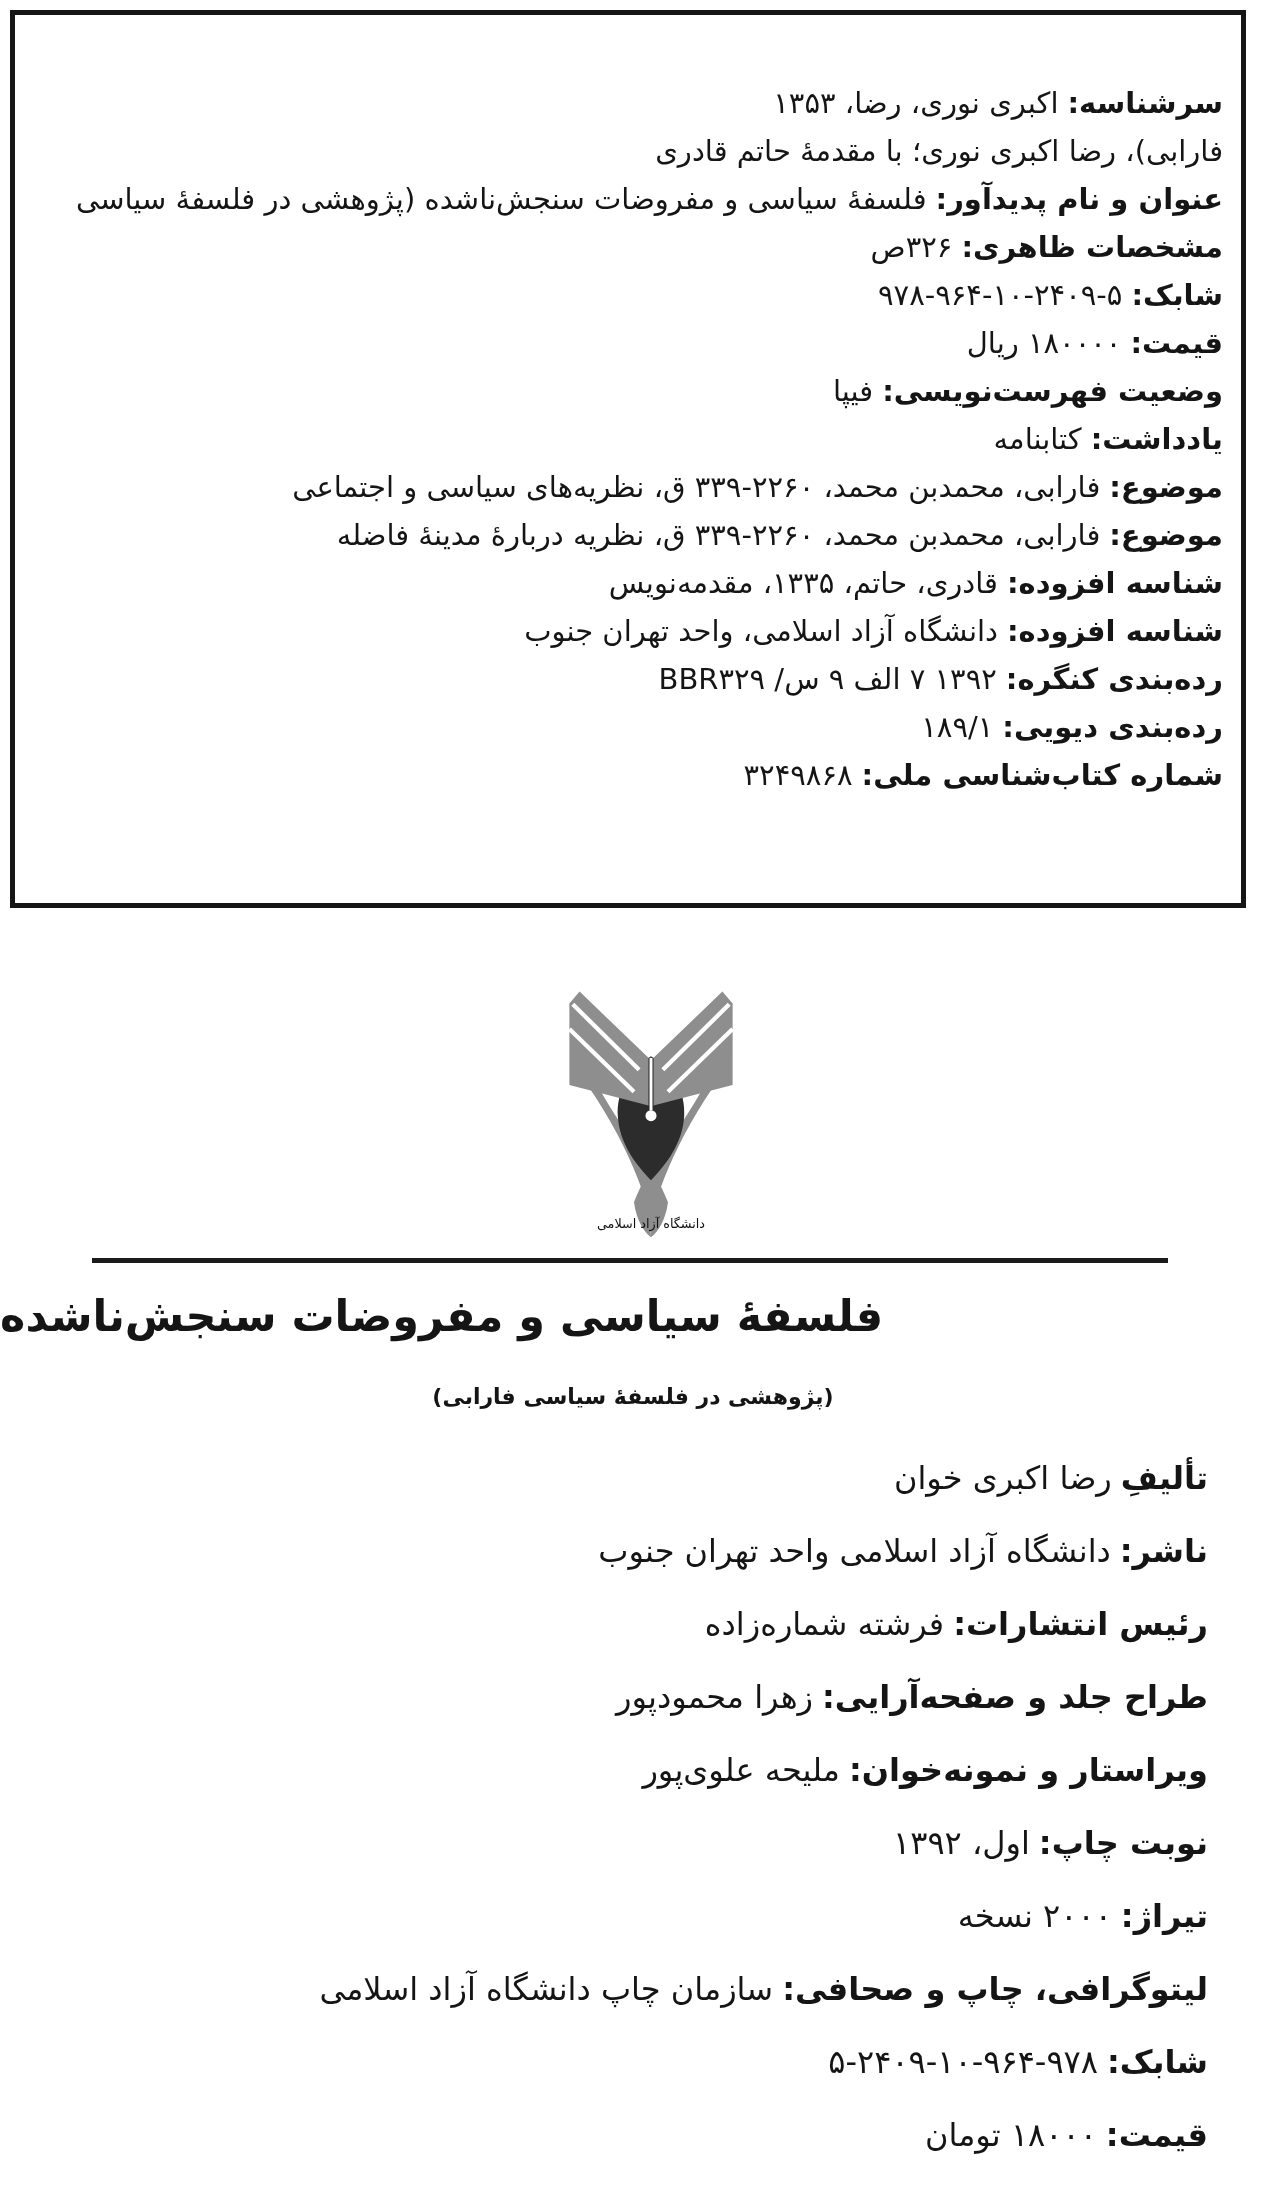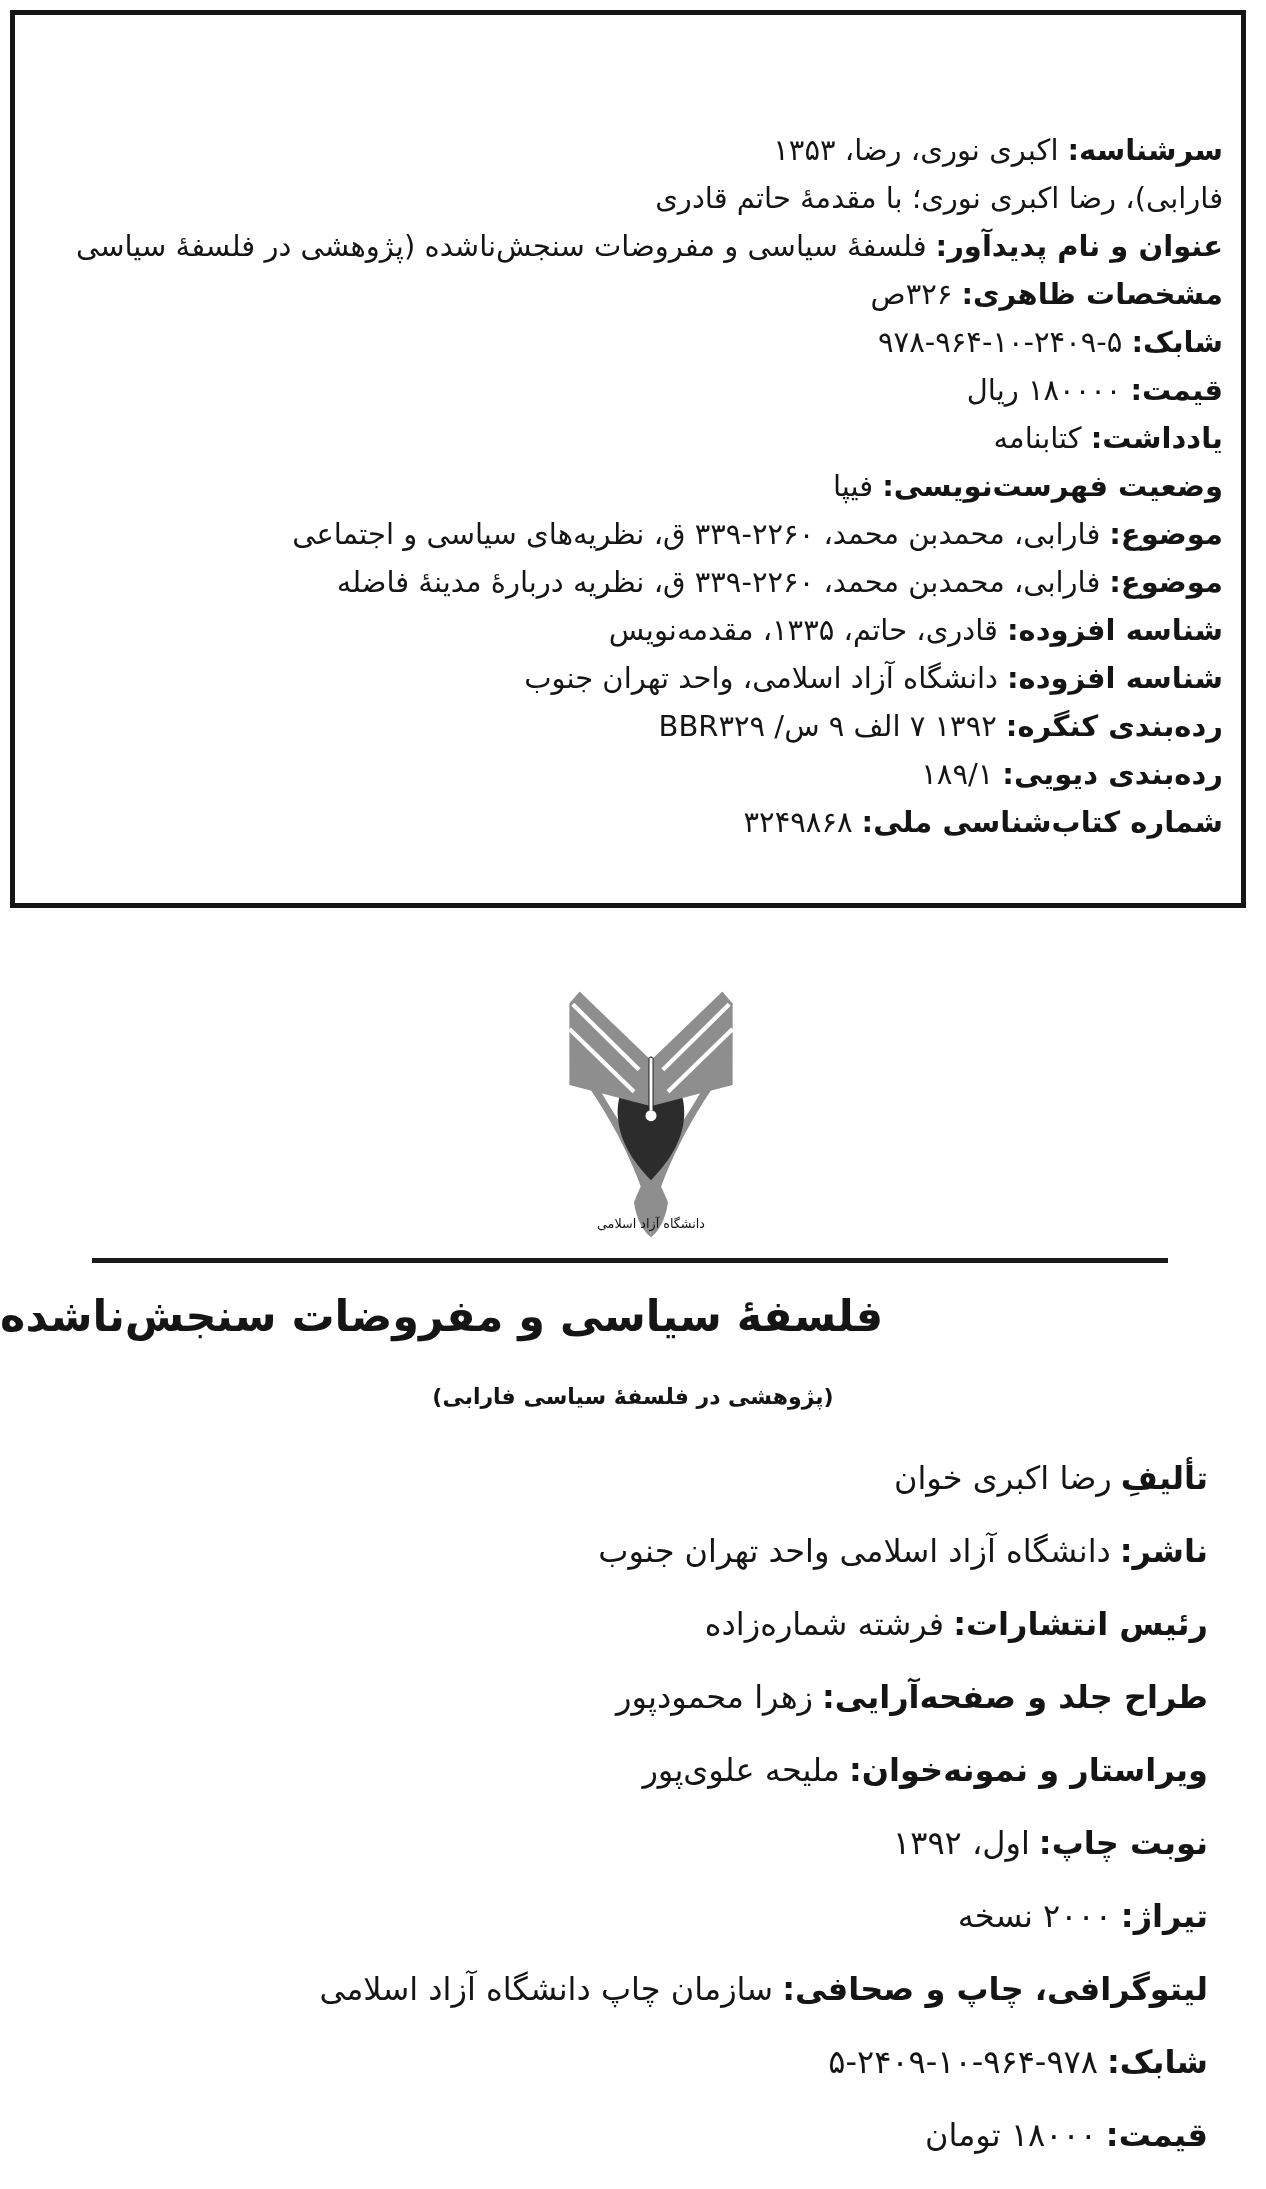--- a/index.html
+++ b/index.html
@@ -10,21 +10,21 @@
     color:#151515;
     position:relative;
     overflow:hidden;
   }
   .page{position:absolute;inset:0;direction:rtl;}
 
   
   .cip-box{
     position:absolute;top:10px;left:10px;width:1236px;height:898px;
     border:5px solid #161616;box-sizing:border-box;
-    padding:111px 18px 0 18px;
+    padding:64px 18px 0 18px;
     direction:rtl;text-align:right;
   }
   .cip-row{
     height:48px;line-height:48px;
     font-size:29px;white-space:nowrap;
   }
   .lbl{font-weight:bold;margin-left:9px;}
   .lbl:empty{display:none;margin-left:0;}
   .val{font-weight:normal;}
 
@@ -68,23 +68,23 @@
 
       <div class="cip-row"><span class="lbl">عنوان و نام پدیدآور:</span><span class="val">فلسفهٔ سیاسی و مفروضات سنجش‌ناشده (پژوهشی در فلسفهٔ سیاسی</span></div>
 
 
       <div class="cip-row"><span class="lbl">مشخصات ظاهری:</span><span class="val">۳۲۶ص</span></div>
 
       <div class="cip-row"><span class="lbl">شابک:</span><span class="val">۵-۲۴۰۹-۱۰-۹۶۴-۹۷۸</span></div>
 
       <div class="cip-row"><span class="lbl">قیمت:</span><span class="val">۱۸۰۰۰۰ ریال</span></div>
 
+      <div class="cip-row"><span class="lbl">وضعیت فهرست‌نویسی:</span><span class="val">فیپا</span></div>
+
       <div class="cip-row"><span class="lbl">یادداشت:</span><span class="val">کتابنامه</span></div>
-
-      <div class="cip-row"><span class="lbl">وضعیت فهرست‌نویسی:</span><span class="val">فیپا</span></div>
 
       <div class="cip-row"><span class="lbl">موضوع:</span><span class="val">فارابی، محمدبن محمد، ۲۲۶۰-۳۳۹ ق، نظریه‌های سیاسی و اجتماعی</span></div>
 
       <div class="cip-row"><span class="lbl">موضوع:</span><span class="val">فارابی، محمدبن محمد، ۲۲۶۰-۳۳۹ ق، نظریه دربارهٔ مدینهٔ فاضله</span></div>
 
       <div class="cip-row"><span class="lbl">شناسه افزوده:</span><span class="val">قادری، حاتم، ۱۳۳۵، مقدمه‌نویس</span></div>
 
       <div class="cip-row"><span class="lbl">شناسه افزوده:</span><span class="val">دانشگاه آزاد اسلامی، واحد تهران جنوب</span></div>
 
       <div class="cip-row"><span class="lbl">رده‌بندی کنگره:</span><span class="val">۱۳۹۲ ۷ الف ۹ س/ BBR۳۲۹</span></div>

